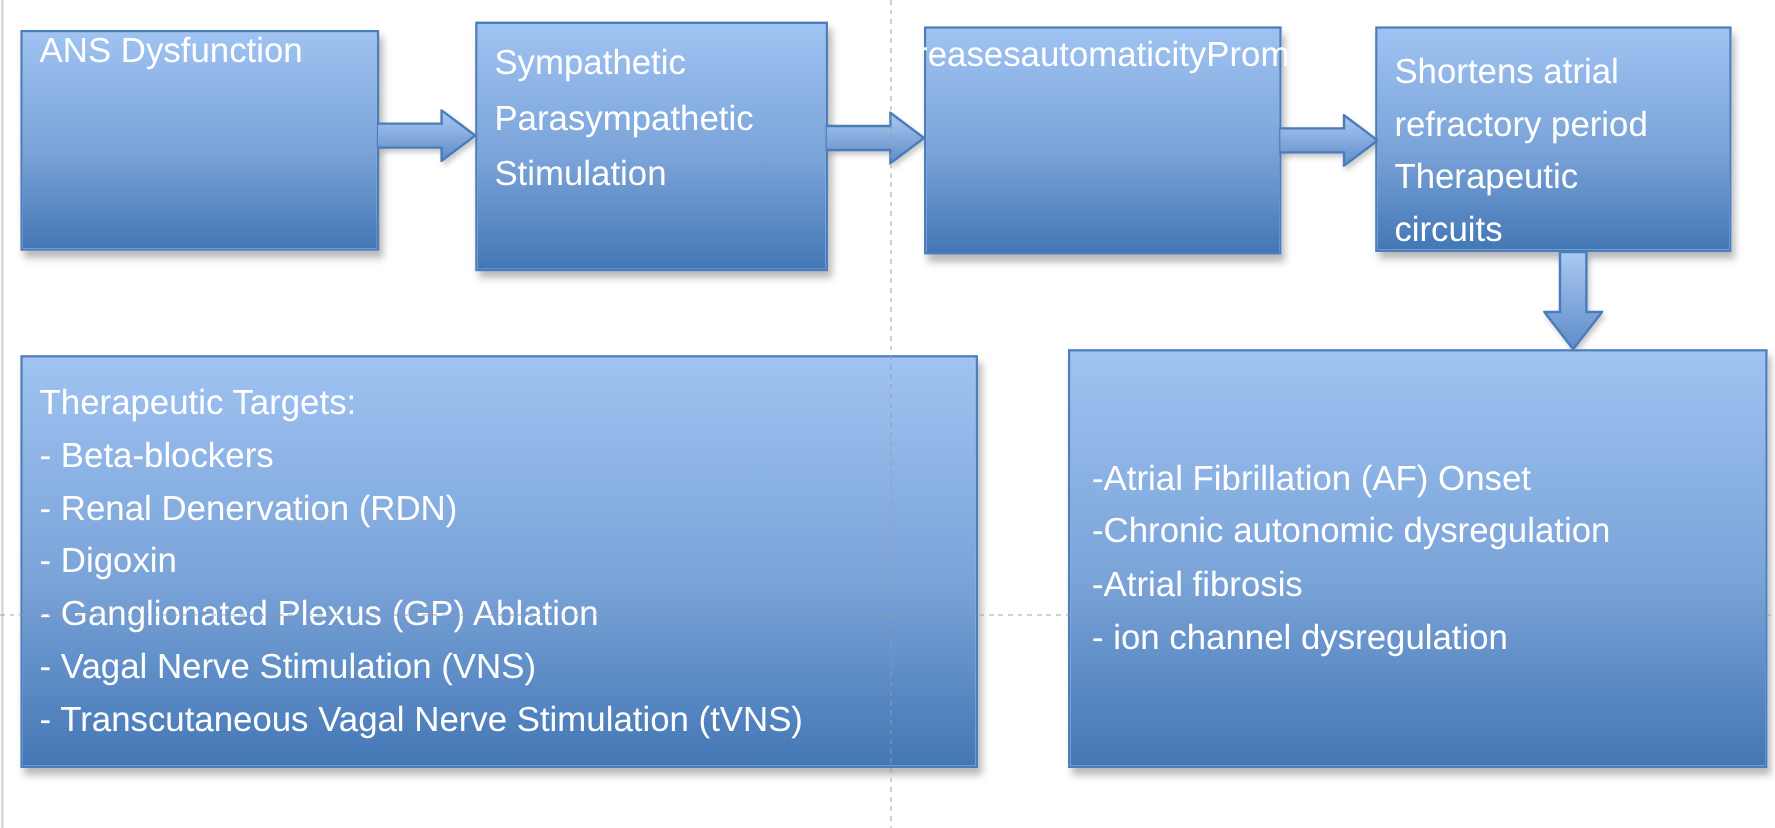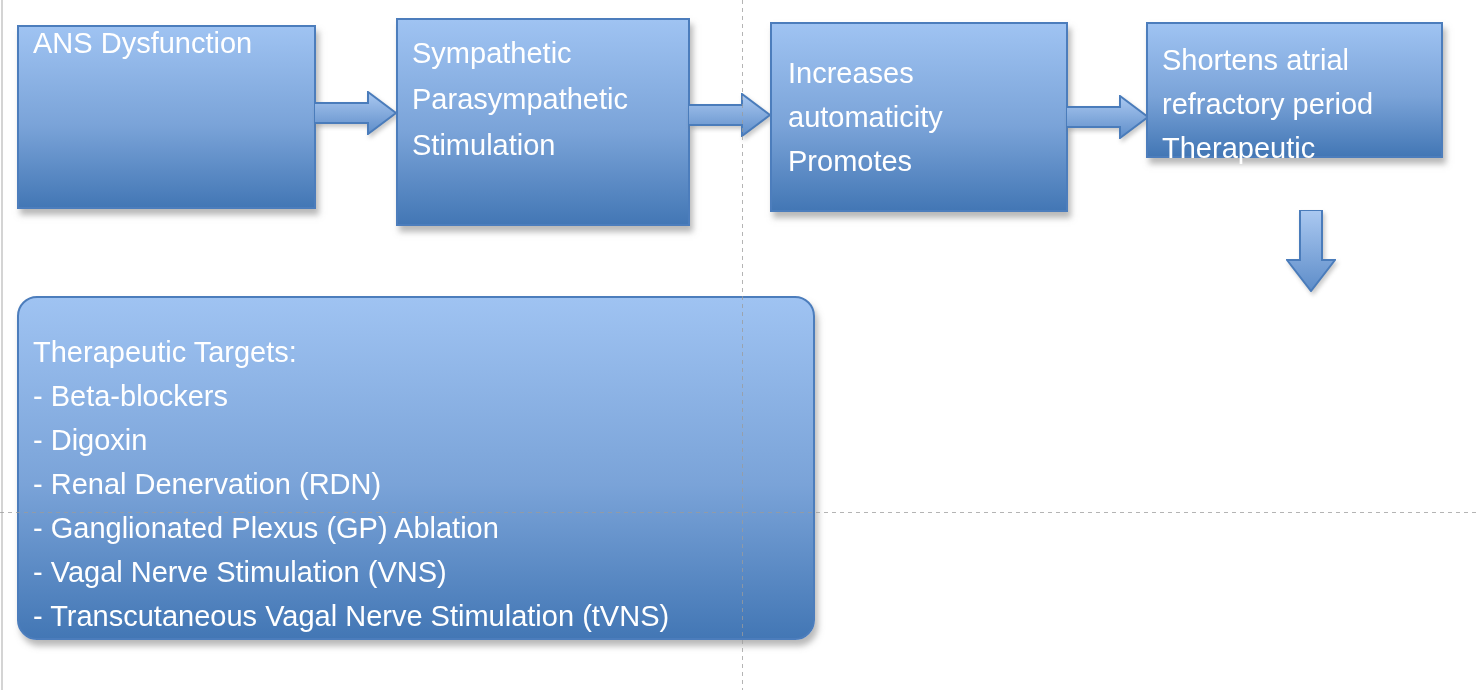--- a/index.html
+++ b/index.html
@@ -20,26 +20,26 @@
     color:#ffffff;
     box-sizing:border-box;
     z-index:2;
   }
   .shape .line { display:block; white-space:nowrap; }
   .box-ans      { left:17px;  top:25px;  width:299px; height:184px;
                   display:flex; align-items:flex-start; padding-left:14px; font-size:29px; }
   .box-symp     { left:396px; top:18px;  width:294px; height:208px;
                   padding:10px 0 0 14px; font-size:29px; line-height:46px; }
   .box-auto     { left:770px; top:22px;  width:298px; height:190px;
-                  display:flex; flex-direction:column; justify-content:center;
+                  display:flex; justify-content:center;
                   padding-left:16px; font-size:29px; line-height:44px; }
-  .box-refr     { left:1146px; top:22px; width:297px; height:136px;
+  .box-refr     { left:1146px; top:22px; width:297px; height:188px;
                   padding:14px 0 0 14px; font-size:29px; line-height:44px; }
   .box-targets  { left:17px;  top:296px; width:798px; height:344px;
-                  padding:32px 0 0 14px; font-size:29px; line-height:44px;border-radius:20px; }
+                  padding:16px 0 0 14px; font-size:29px; line-height:44px; }
   .box-outcomes { left:890px; top:291px; width:583px; height:349px;
                   display:flex; flex-direction:column; justify-content:center;
                   padding-left:18px; font-size:29px; line-height:44.5px; }
   .arrow { position:absolute; z-index:2; filter:drop-shadow(2px 3px 2px rgba(120,120,120,0.4)); }
   .arrow-1 { left:314px;  top:91px;  }
   .arrow-2 { left:688px;  top:93px;  }
   .arrow-3 { left:1066px; top:95px;  }
   .arrow-d { left:1286px; top:210px; }
   .guide { position:absolute; z-index:10; opacity:0.75; pointer-events:none; }
   .guide-v {
@@ -102,24 +102,30 @@
     <span class="line">circuits</span>
   </div>
 
   <svg class="arrow arrow-d" width="50" height="82" viewBox="0 0 50 82">
     <polygon points="14,0 36,0 36,50 49,50 25,81 1,50 14,50" fill="url(#arrowGrad)" stroke="#4a7cbb" stroke-width="2"></polygon>
   </svg>
 
   <div class="shape box-targets">
     <span class="line">Therapeutic Targets:</span>
     <span class="line">- Beta-blockers</span>
+    <span class="line">- Renal Denervation (RDN)</span>
     <span class="line">- Digoxin</span>
-    <span class="line">- Renal Denervation (RDN)</span>
     <span class="line">- Ganglionated Plexus (GP) Ablation</span>
     <span class="line">- Vagal Nerve Stimulation (VNS)</span>
     <span class="line">- Transcutaneous Vagal Nerve Stimulation (tVNS)</span>
   </div>
 
+  <div class="shape box-outcomes">
+    <span class="line">-Atrial Fibrillation (AF) Onset</span>
+    <span class="line">-Chronic autonomic dysregulation</span>
+    <span class="line">-Atrial fibrosis</span>
+    <span class="line">- ion channel dysregulation</span>
+  </div>
 
   <div class="guide guide-v"></div>
   <div class="guide guide-h"></div>
 
 </div>
 
 </body></html>

